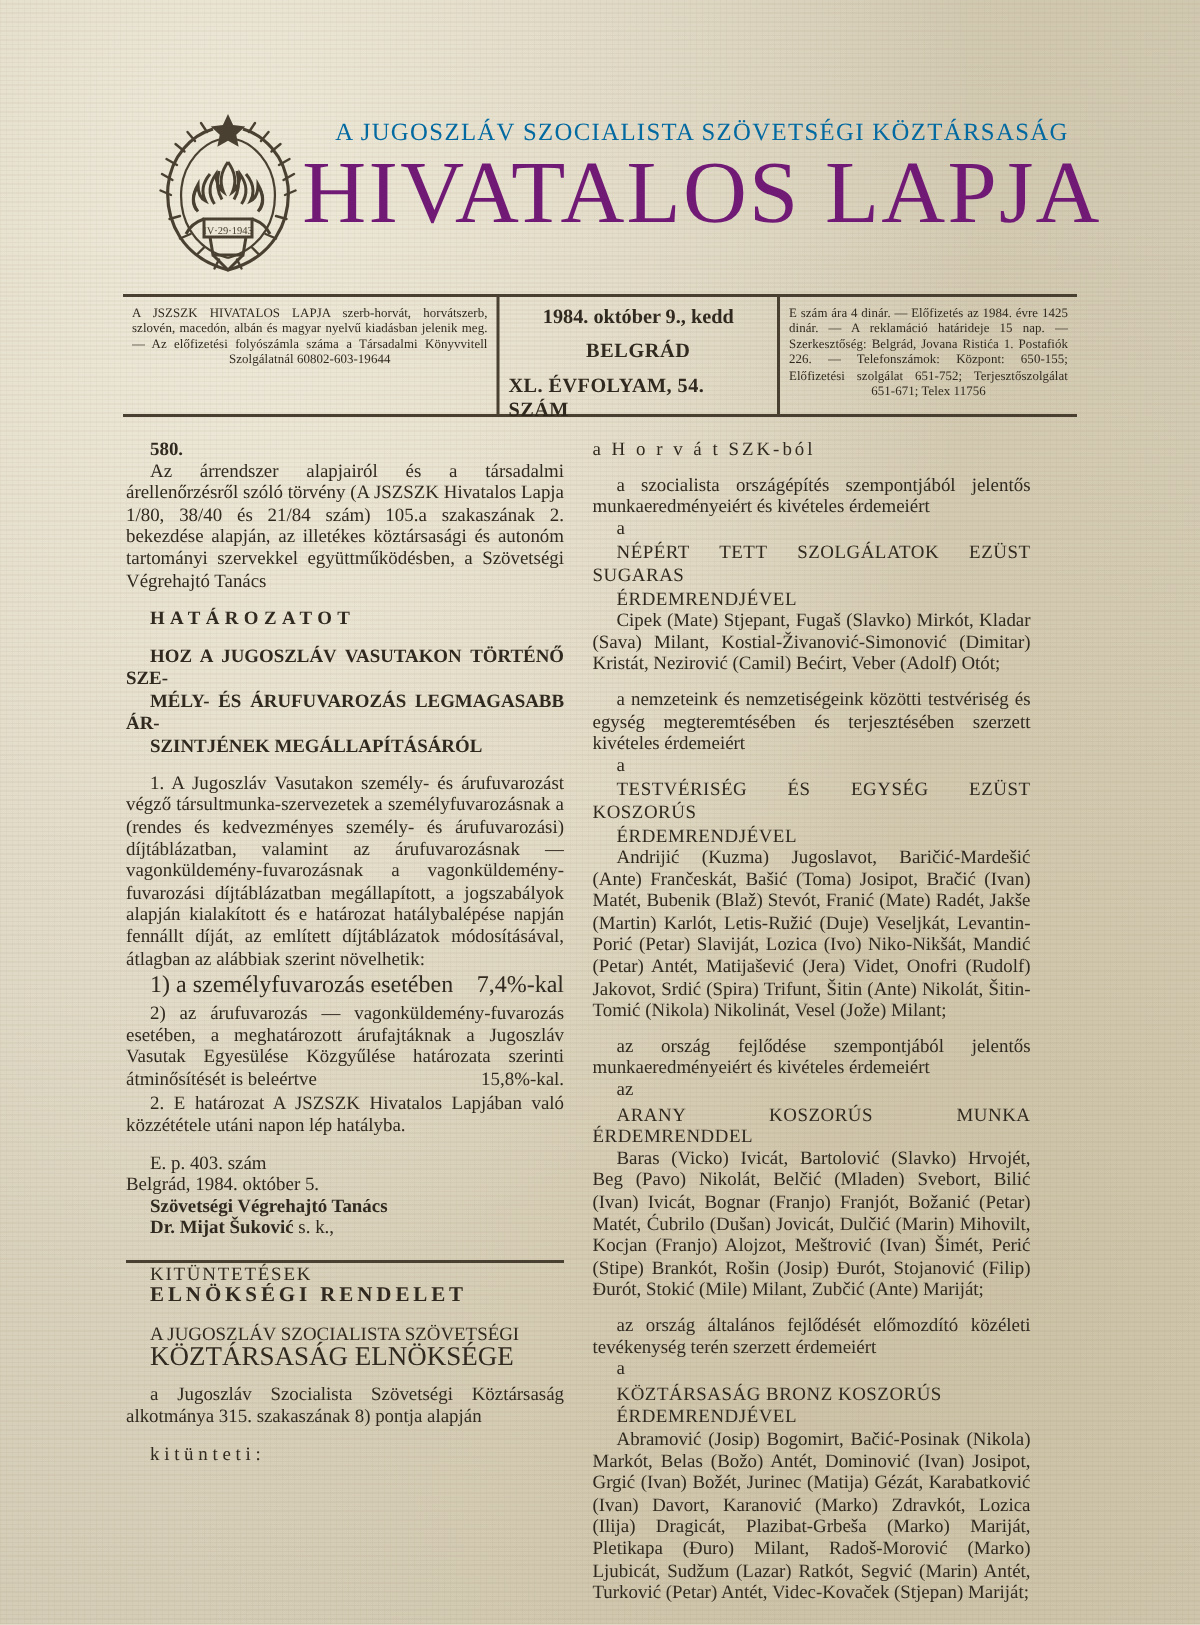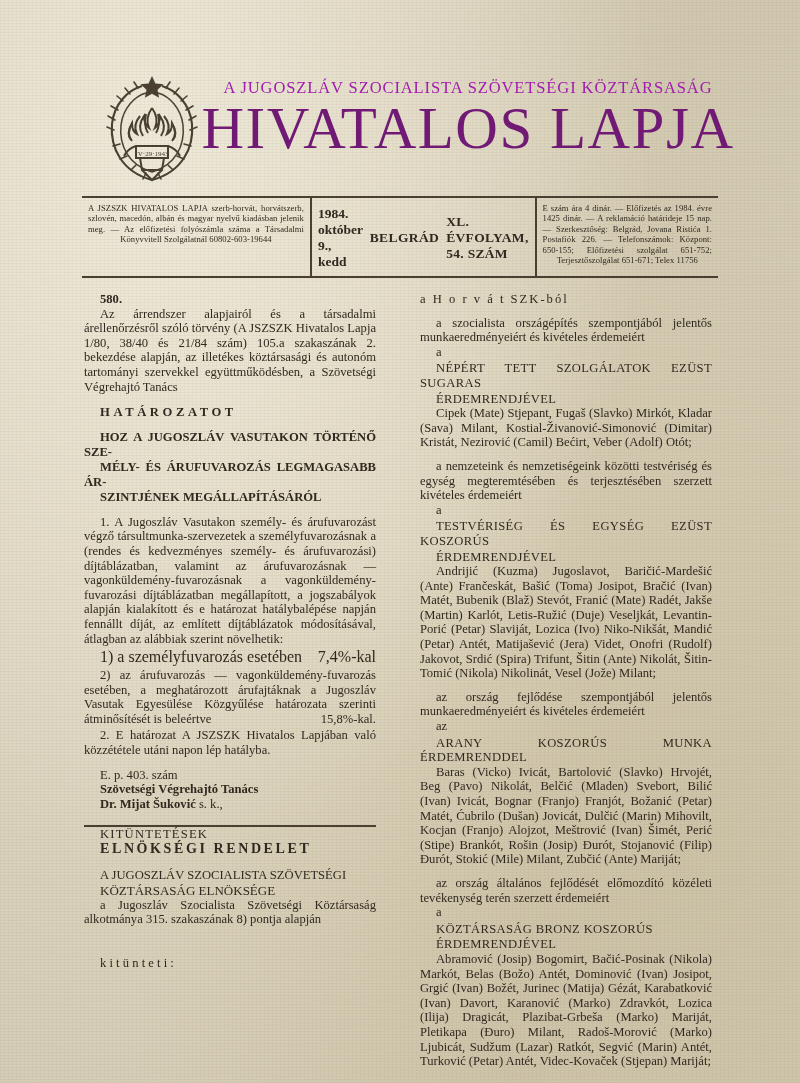--- a/index.html
+++ b/index.html
@@ -27,50 +27,50 @@
       repeating-linear-gradient(0deg,rgba(120,104,72,.35) 0 1px,rgba(255,255,255,0) 1px 3px),
       repeating-linear-gradient(90deg,rgba(120,104,72,.25) 0 1px,rgba(255,255,255,0) 1px 4px);
   }
   .page{position:absolute;inset:0;padding:0;}
 
   
   .masthead{position:relative;height:128px;margin:52px 0 0 0;}
   .emblem{position:absolute;left:96px;top:22px;width:112px;height:112px;}
   .mast-text{position:absolute;left:196px;right:60px;top:26px;text-align:center;}
   .mast-sub{
-    font-size:16.5px;letter-spacing:.9px;color:#a21caf;
+    font-size:16.5px;letter-spacing:.9px;color:#0369a1;
     font-family:"Liberation Serif",serif;white-space:nowrap;
   }
   .mast-title{
     font-size:59px;line-height:.96;letter-spacing:1.5px;
     margin-top:2px;color:#701a75;font-weight:400;
     font-family:"Liberation Serif",serif;
   }
 
   
   .infobar{
     margin:16px 82px 0 82px;
     border-top:2.5px solid #4a4032;border-bottom:2.5px solid #4a4032;
     display:flex;height:78px;align-items:stretch;
   }
   .infobar .cell{padding:5px 6px 4px 6px;}
   .ib-left{width:237px;border-right:2px solid #4a4032;}
-  .ib-mid{flex:1;border-right:2px solid #4a4032;display:flex;flex-direction:row;
+  .ib-mid{flex:1;border-right:2px solid #4a4032;display:flex;flex-direction:column;
           align-items:center;justify-content:space-between;gap:7px;}
   .ib-right{width:186px;}
   .ib-left p,.ib-right p{
     margin:0;font-size:8.6px;line-height:10.4px;text-align:justify;
     text-align-last:center;letter-spacing:.05px;
   }
   .ib-mid .m1{font-size:13.5px;font-weight:700;}
   .ib-mid .m2{font-size:13.5px;font-weight:700;letter-spacing:.4px;font-family:Liberation Serif, serif;}
   .ib-mid .m3{font-size:13.5px;font-weight:700;letter-spacing:.3px;}
 
   
-  .columns{display:flex;margin:14px 78px 0 84px;gap:44px;}
+  .columns{display:flex;margin:14px 78px 0 84px;gap:19px;}
   .col{width:292px;}
   .col p{margin:0;font-size:12.6px;line-height:14.6px;text-align:justify;
          text-indent:16px;hyphens:auto;}
   .col p.noind{text-indent:0;}
   .col p.gap{margin-top:9px;}
   .secnum{font-size:14px;font-weight:700;margin:0 0 9px 2px;text-indent:0;}
   .ctr{text-align:center;text-indent:0;}
   .b{font-weight:700;}
   .spaced{letter-spacing:3.6px;font-weight:700;}
   .spaced2{letter-spacing:2.6px;font-weight:700;}
@@ -182,39 +182,40 @@
       </div>
 
       <p style="margin-top:2px;">
         <span>2) az árufuvarozás — vagonküldemény-fuvarozás esetében, a meghatározott árufajtáknak a Jugoszláv Vasutak Egyesülése Közgyűlése határozata szerinti átminősítését is beleértve</span>
       </p>
       <p class="noind" style="text-align:right;margin-top:-14.6px;">15,8%-kal.</p>
 
       <p style="margin-top:2px;">2. E határozat A JSZSZK Hivatalos Lapjában való közzététele utáni napon lép hatályba.</p>
 
       <p style="margin-top:10px;">E. p. 403. szám</p>
+      <p class="noind">Belgrád, 1984. október 5.</p>
 
       <p class="sig-center">Szövetségi Végrehajtó Tanács</p>
       <p class="sig-right">
         <span>Dr. Mijat Šuković</span>
         <span class="reg">s. k.,</span>
       </p>
 
       <hr class="rule">
 
       <p class="kit">KITÜNTETÉSEK</p>
 
       <p class="ctr spaced2" style="font-size:14px;margin:0 0 11px 0;">ELNÖKSÉGI RENDELET</p>
 
       <p class="ctr" style="font-size:12.6px;line-height:15px;">A JUGOSZLÁV SZOCIALISTA SZÖVETSÉGI</p>
-      <p class="ctr" style="font-size:13px;line-height:15px;">KÖZTÁRSASÁG ELNÖKSÉGE</p>
+      <p class="ctr" style="font-size:18px;line-height:15px;margin-bottom:10px;">KÖZTÁRSASÁG ELNÖKSÉGE</p>
 
       <p>a Jugoszláv Szocialista Szövetségi Köztársaság alkotmánya 315. szakaszának 8) pontja alapján</p>
 
-      <p class="ctr" style="margin-top:29px;">k i t ü n t e t i :</p>
+      <p class="ctr" style="margin-top:11px;">k i t ü n t e t i :</p>
     </div>
 
     <div class="col">
       <p class="noind spaced3">a  H o r v á t   SZK-ból</p>
 
       <p class="gap">a szocialista országépítés szempontjából jelentős munkaeredményeiért és kivételes érdemeiért</p>
       <p class="h-small-a">a</p>
       <p class="h-award" style="margin-top:2px;margin-bottom:0;">NÉPÉRT TETT SZOLGÁLATOK EZÜST SUGARAS</p>
       <p class="h-award" style="margin-top:1px;">ÉRDEMRENDJÉVEL</p>
       <p>Cipek (Mate) Stjepant, Fugaš (Slavko) Mirkót, Kladar (Sava) Milant, Kostial-Živanović-Simonović (Dimitar) Kristát, Nezirović (Camil) Bećirt, Veber (Adolf) Otót;</p>

